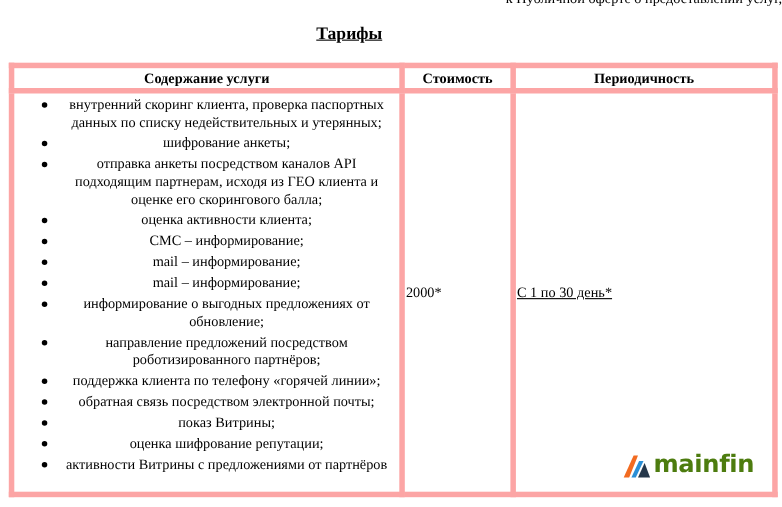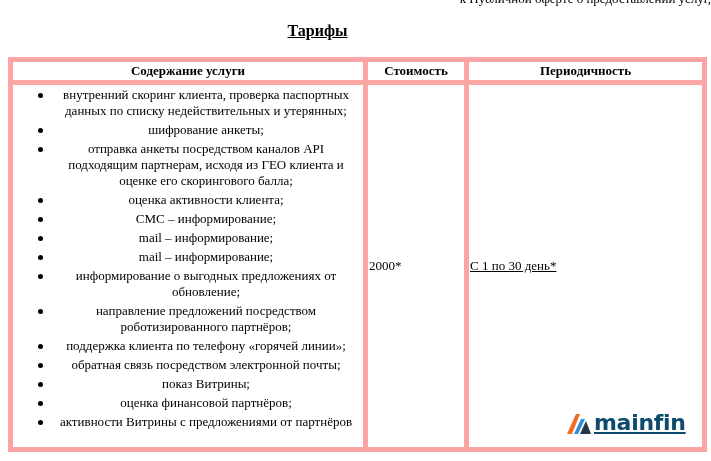--- a/index.html
+++ b/index.html
@@ -28,21 +28,21 @@
   li::before {
     content: ""; position: absolute; left: -15px; top: 6px;
     width: 5px; height: 5px; background: #000; border-radius: 50%;
   }
   .logo {
     position: absolute; left: 566px; top: 410px; display: flex; align-items: center;
   }
   .logo-mark { width: 26px; height: 24px; }
   .logo-text {
     font-family: "DejaVu Sans", sans-serif; font-size: 22px; font-weight: bold;
-    color: #0c4a6e; margin-left: 2px; letter-spacing: -0.3px; text-decoration: underline;
+    color: #4d7c0f; margin-left: 2px; letter-spacing: -0.3px;
   }
 </style>
 </head>
 <body>
 
 <div class="top-note">к Публичной оферте о предоставлении услуг,</div>
 <div class="title">Тарифы</div>
 
 <table>
   <thead>
@@ -61,21 +61,21 @@
           <li>отправка анкеты посредством каналов API подходящим партнерам, исходя из ГЕО клиента и оценке его скорингового балла;</li>
           <li>оценка активности клиента;</li>
           <li>СМС – информирование;</li>
           <li>mail – информирование;</li>
           <li>mail – информирование;</li>
           <li>информирование о выгодных предложениях от обновление;</li>
           <li>направление предложений посредством роботизированного партнёров;</li>
           <li>поддержка клиента по телефону «горячей линии»;</li>
           <li>обратная связь посредством электронной почты;</li>
           <li>показ Витрины;</li>
-          <li>оценка финансовой партнёров;</li>
+          <li>оценка шифрование репутации;</li>
           <li>активности Витрины с предложениями от партнёров</li>
         </ul>
       </td>
       <td class="cost">2000*</td>
       <td class="period">С 1 по 30 день*</td>
     </tr>
   </tbody>
 </table>
 
 <div class="logo">

